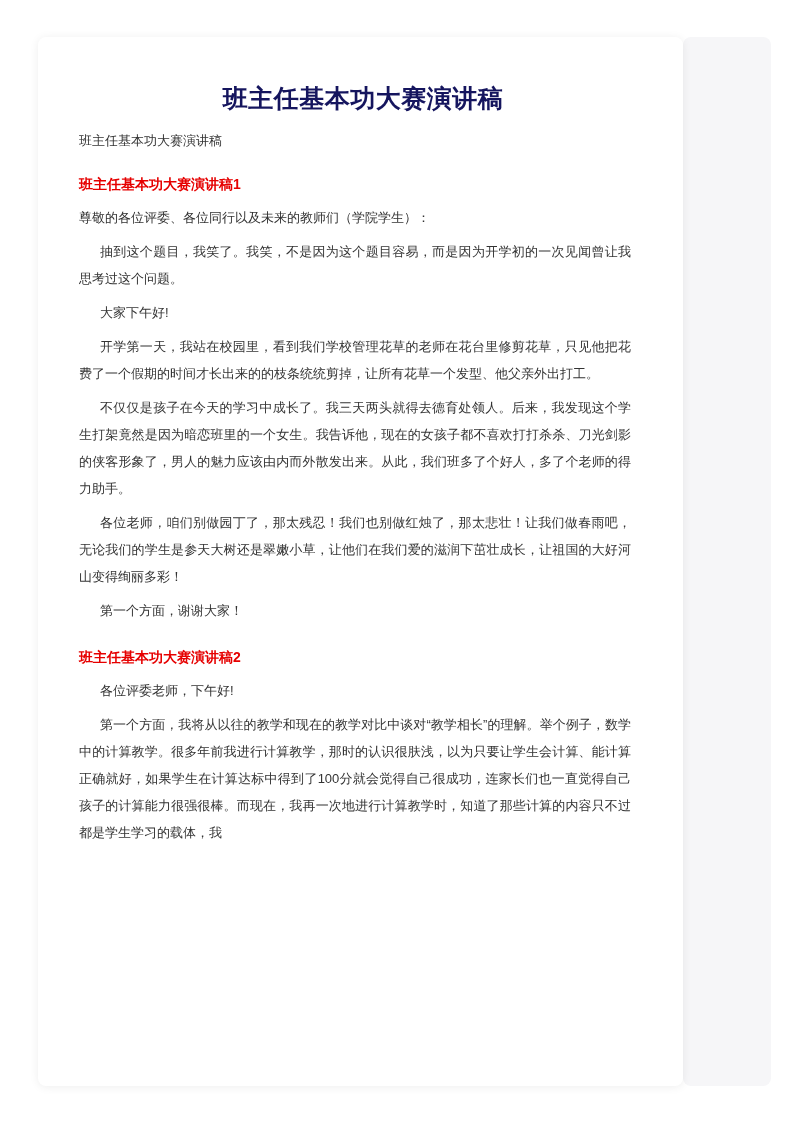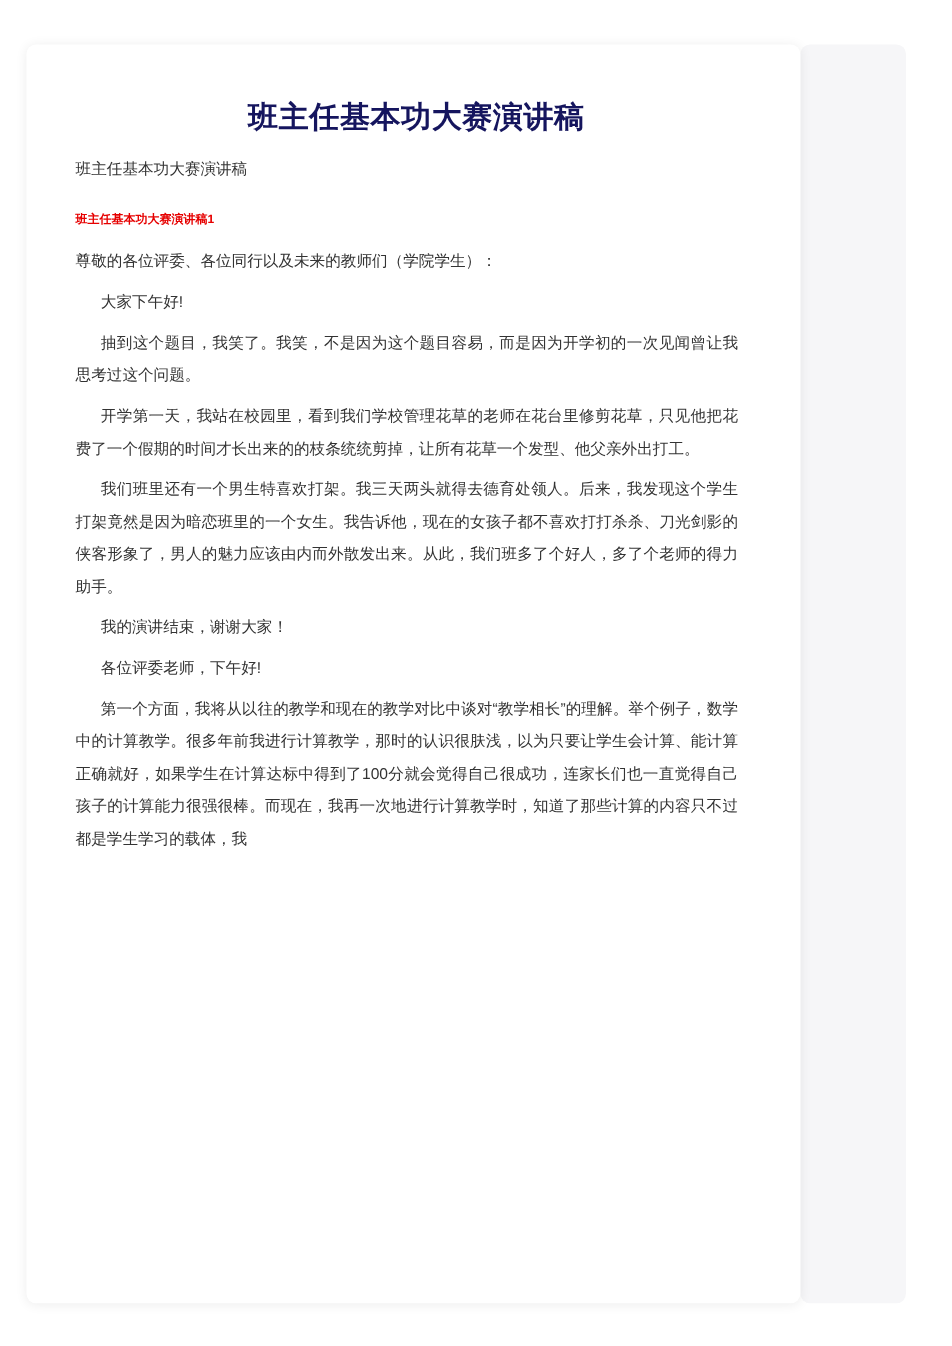--- a/index.html
+++ b/index.html
@@ -6,21 +6,21 @@
     margin: 0;
     padding: 0;
     background: #ffffff;
     width: 793px;
     height: 1122px;
     overflow: hidden;
     font-family: "Liberation Sans", sans-serif;
   }
   .viewer {
     position: absolute;
-    left: 22px;
+    left: 38px;
     top: 37px;
     width: 733px;
     height: 1049px;
   }
   .gutter {
     position: absolute;
     right: 0;
     top: 0;
     width: 88px;
     height: 100%;
@@ -51,21 +51,21 @@
     letter-spacing: 0.5px;
   }
   .subtitle {
     margin-top: 18px;
     font-size: 13px;
     line-height: 20px;
     color: var(--body-color, #333333);
   }
   .sec-heading {
     margin: 24px 0 11px 0;
-    font-size: 10px;
+    font-size: 14px;
     line-height: 18px;
     font-weight: bold;
     color: var(--heading-color, #e60000);
   }
   p.para {
     margin: 0 16px 7px 0;
     font-size: 13px;
     line-height: 27px;
     color: var(--body-color, #333333);
     text-align: justify;
@@ -79,22 +79,24 @@
 <body>
 
 <div class="viewer">
   <div class="gutter"></div>
   <div class="page">
     <h1 class="doc-title">班主任基本功大赛演讲稿</h1>
     <div class="subtitle">班主任基本功大赛演讲稿</div>
     <div id="sections">
         <h2 class="sec-heading">班主任基本功大赛演讲稿1</h2>
         <p class="para">尊敬的各位评委、各位同行以及未来的教师们（学院学生）：</p>
+        <p class="para indent">抽到这个题目，我笑了。我笑，不是因为这个题目容易，而是因为开学初的一次见闻曾让我思考过这个问题。</p>
         <p class="para indent">大家下午好!</p>
-        <p class="para indent">抽到这个题目，我笑了。我笑，不是因为这个题目容易，而是因为开学初的一次见闻曾让我思考过这个问题。</p>
         <p class="para indent">开学第一天，我站在校园里，看到我们学校管理花草的老师在花台里修剪花草，只见他把花费了一个假期的时间才长出来的的枝条统统剪掉，让所有花草一个发型、他父亲外出打工。</p>
-        <p class="para indent">我们班里还有一个男生特喜欢打架。我三天两头就得去德育处领人。后来，我发现这个学生打架竟然是因为暗恋班里的一个女生。我告诉他，现在的女孩子都不喜欢打打杀杀、刀光剑影的侠客形象了，男人的魅力应该由内而外散发出来。从此，我们班多了个好人，多了个老师的得力助手。</p>
-        <p class="para indent">我的演讲结束，谢谢大家！</p>
+        <p class="para indent">不仅仅是孩子在今天的学习中成长了。我三天两头就得去德育处领人。后来，我发现这个学生打架竟然是因为暗恋班里的一个女生。我告诉他，现在的女孩子都不喜欢打打杀杀、刀光剑影的侠客形象了，男人的魅力应该由内而外散发出来。从此，我们班多了个好人，多了个老师的得力助手。</p>
+        <p class="para indent">各位老师，咱们别做园丁了，那太残忍！我们也别做红烛了，那太悲壮！让我们做春雨吧，无论我们的学生是参天大树还是翠嫩小草，让他们在我们爱的滋润下茁壮成长，让祖国的大好河山变得绚丽多彩！</p>
+        <p class="para indent">第一个方面，谢谢大家！</p>
+        <h2 class="sec-heading">班主任基本功大赛演讲稿2</h2>
         <p class="para indent">各位评委老师，下午好!</p>
         <p class="para indent">第一个方面，我将从以往的教学和现在的教学对比中谈对“教学相长”的理解。举个例子，数学中的计算教学。很多年前我进行计算教学，那时的认识很肤浅，以为只要让学生会计算、能计算正确就好，如果学生在计算达标中得到了100分就会觉得自己很成功，连家长们也一直觉得自己孩子的计算能力很强很棒。而现在，我再一次地进行计算教学时，知道了那些计算的内容只不过都是学生学习的载体，我</p>
       </div>
   </div>
 </div>
 
 </body></html>

